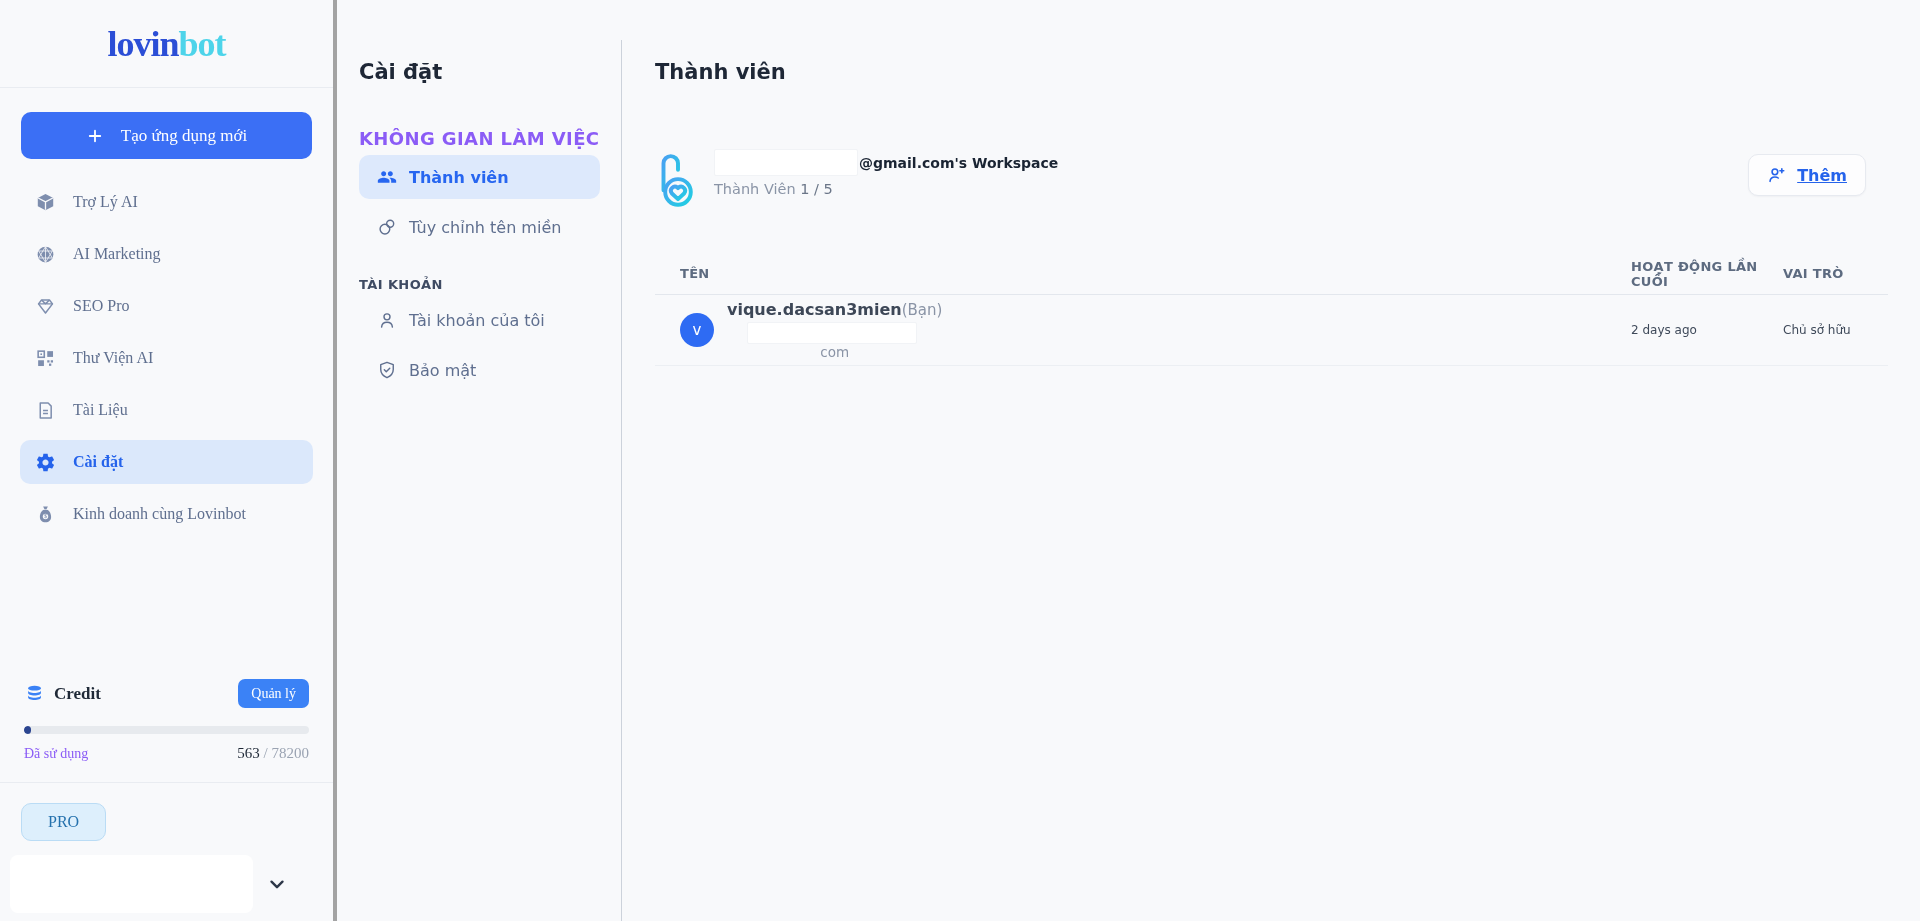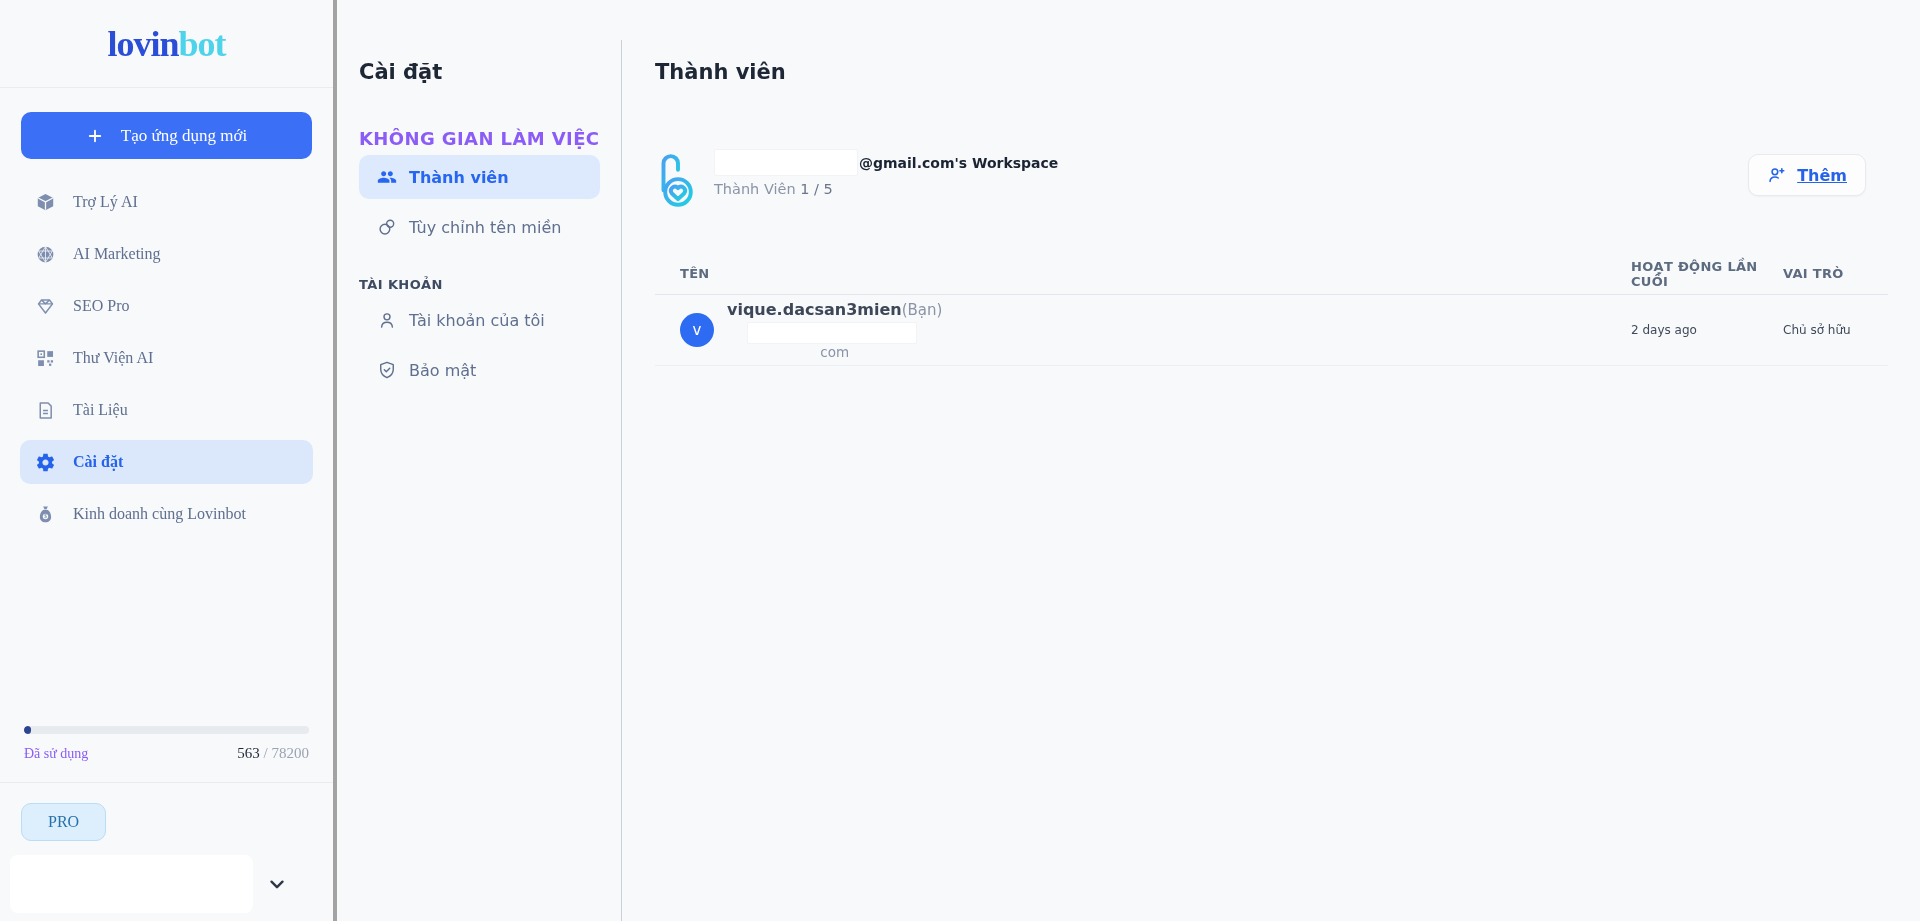--- a/index.html
+++ b/index.html
@@ -199,20 +199,31 @@
             <path d="M12 6.3c-3.8 0-6.4 4-6.4 8.6 0 3.8 2.4 6 6.4 6s6.4-2.2 6.4-6c0-4.6-2.6-8.6-6.4-8.6z" fill="currentColor"></path>
             <circle cx="12" cy="14.2" r="3.1" fill="#f8f9fb"></circle>
             <text x="12" y="16.4" text-anchor="middle" font-size="6.2" font-weight="bold" fill="currentColor">$</text>
           </svg>
       </span>
       <span>Kinh doanh cùng Lovinbot</span>
     </div>
   </nav>
 
   <div class="credit-block">
+    <div class="credit-head">
+      <span style="color:#3b82f6">
+        <svg viewBox="0 0 24 24" width="22" height="22" fill="currentColor">
+            <ellipse cx="11.5" cy="5.6" rx="7" ry="2.7"></ellipse>
+            <path d="M4.5 8.3c0 1.5 3.1 2.7 7 2.7s7-1.2 7-2.7v2.5c0 1.5-3.1 2.7-7 2.7s-7-1.2-7-2.7z"></path>
+            <path d="M4.5 13.3c0 1.5 3.1 2.7 7 2.7s7-1.2 7-2.7v2.5c0 1.5-3.1 2.7-7 2.7s-7-1.2-7-2.7z"></path>
+          </svg>
+      </span>
+      <span class="credit-title">Credit</span>
+      <button class="manage-btn">Quản lý</button>
+    </div>
     <div class="progress-track">
       <div class="progress-fill"></div>
     </div>
     <div class="usage-row">
       <span class="usage-label">Đã sử dụng</span>
       <span class="usage-values"><span class="usage-used">563</span><span class="usage-sep"> / </span><span class="usage-total">78200</span></span>
     </div>
   </div>
 
   <div class="pro-block">

